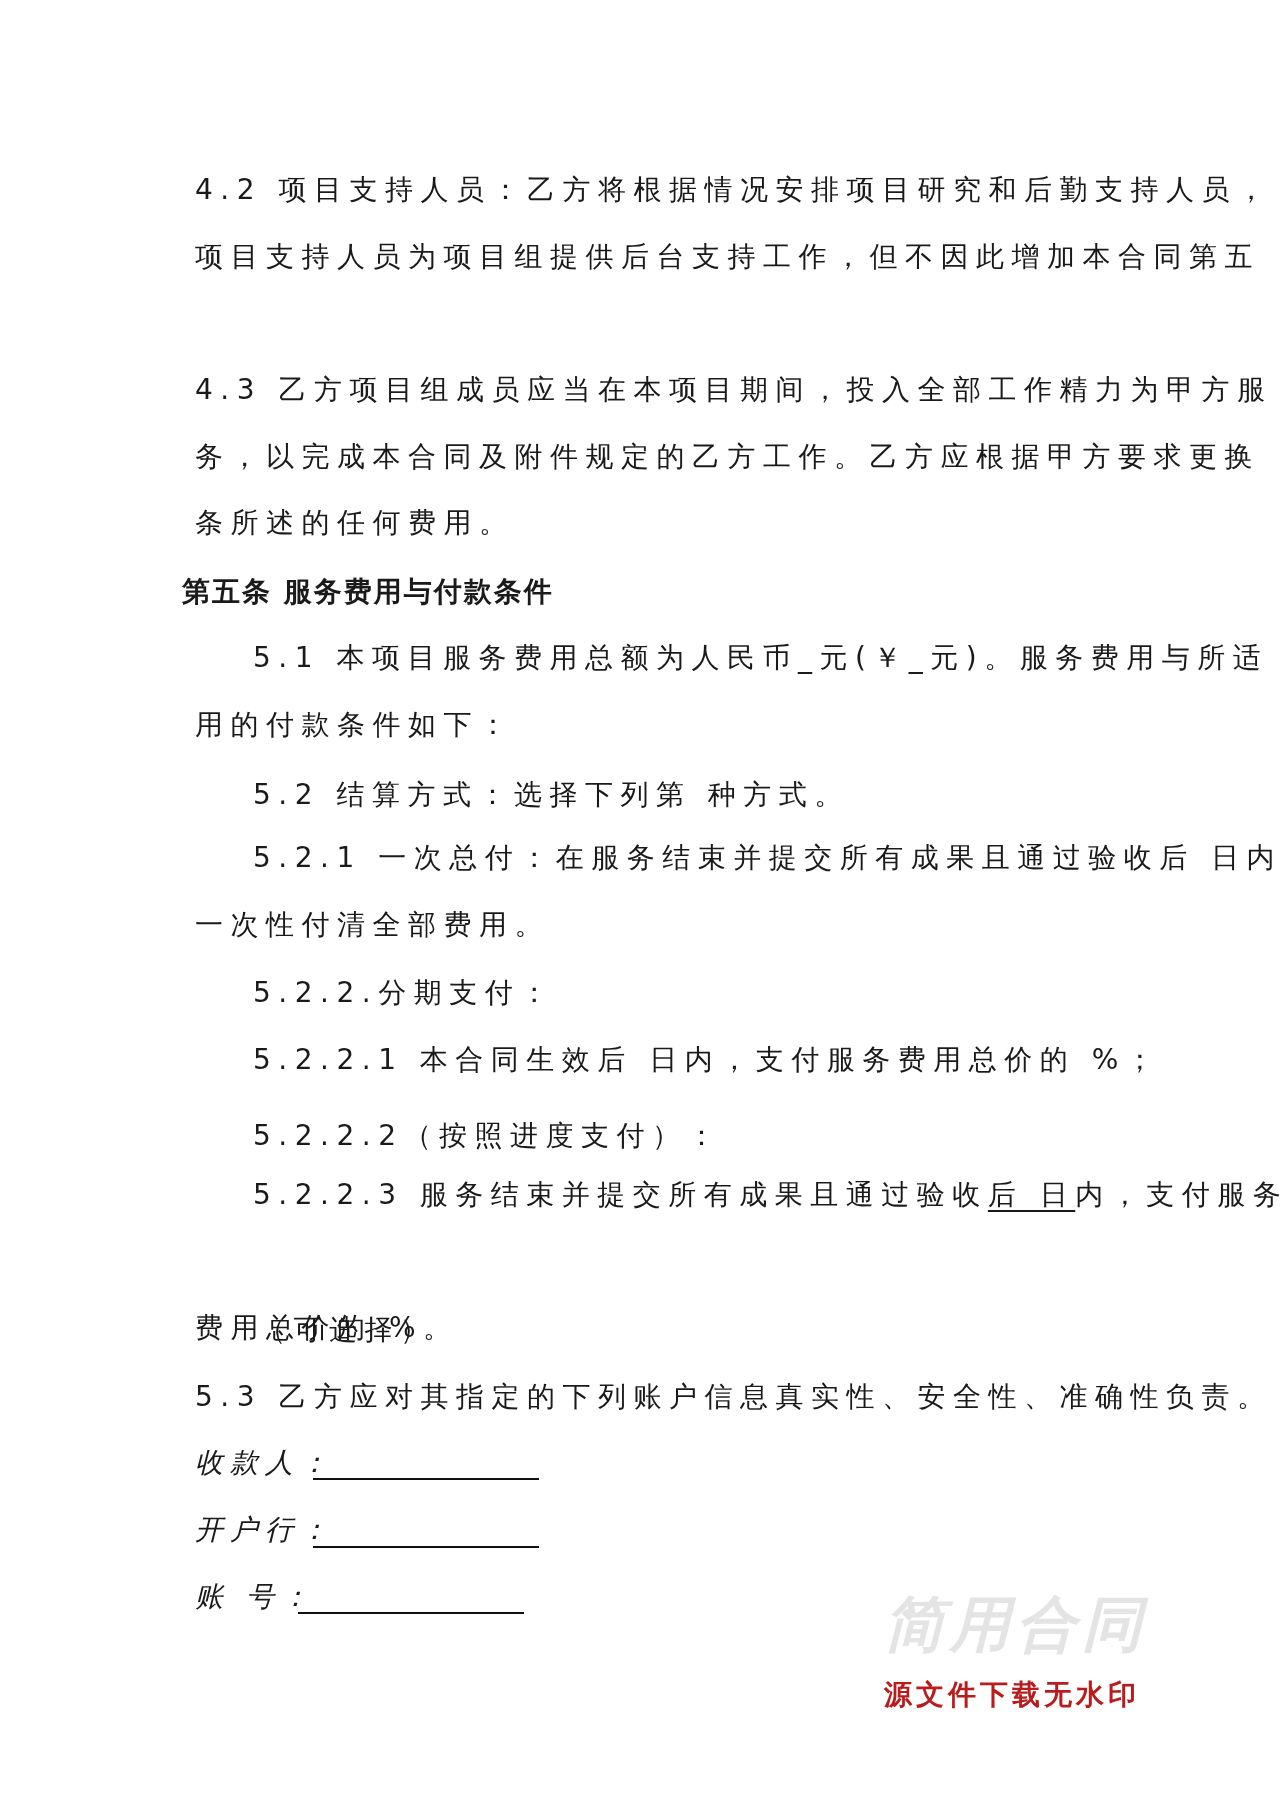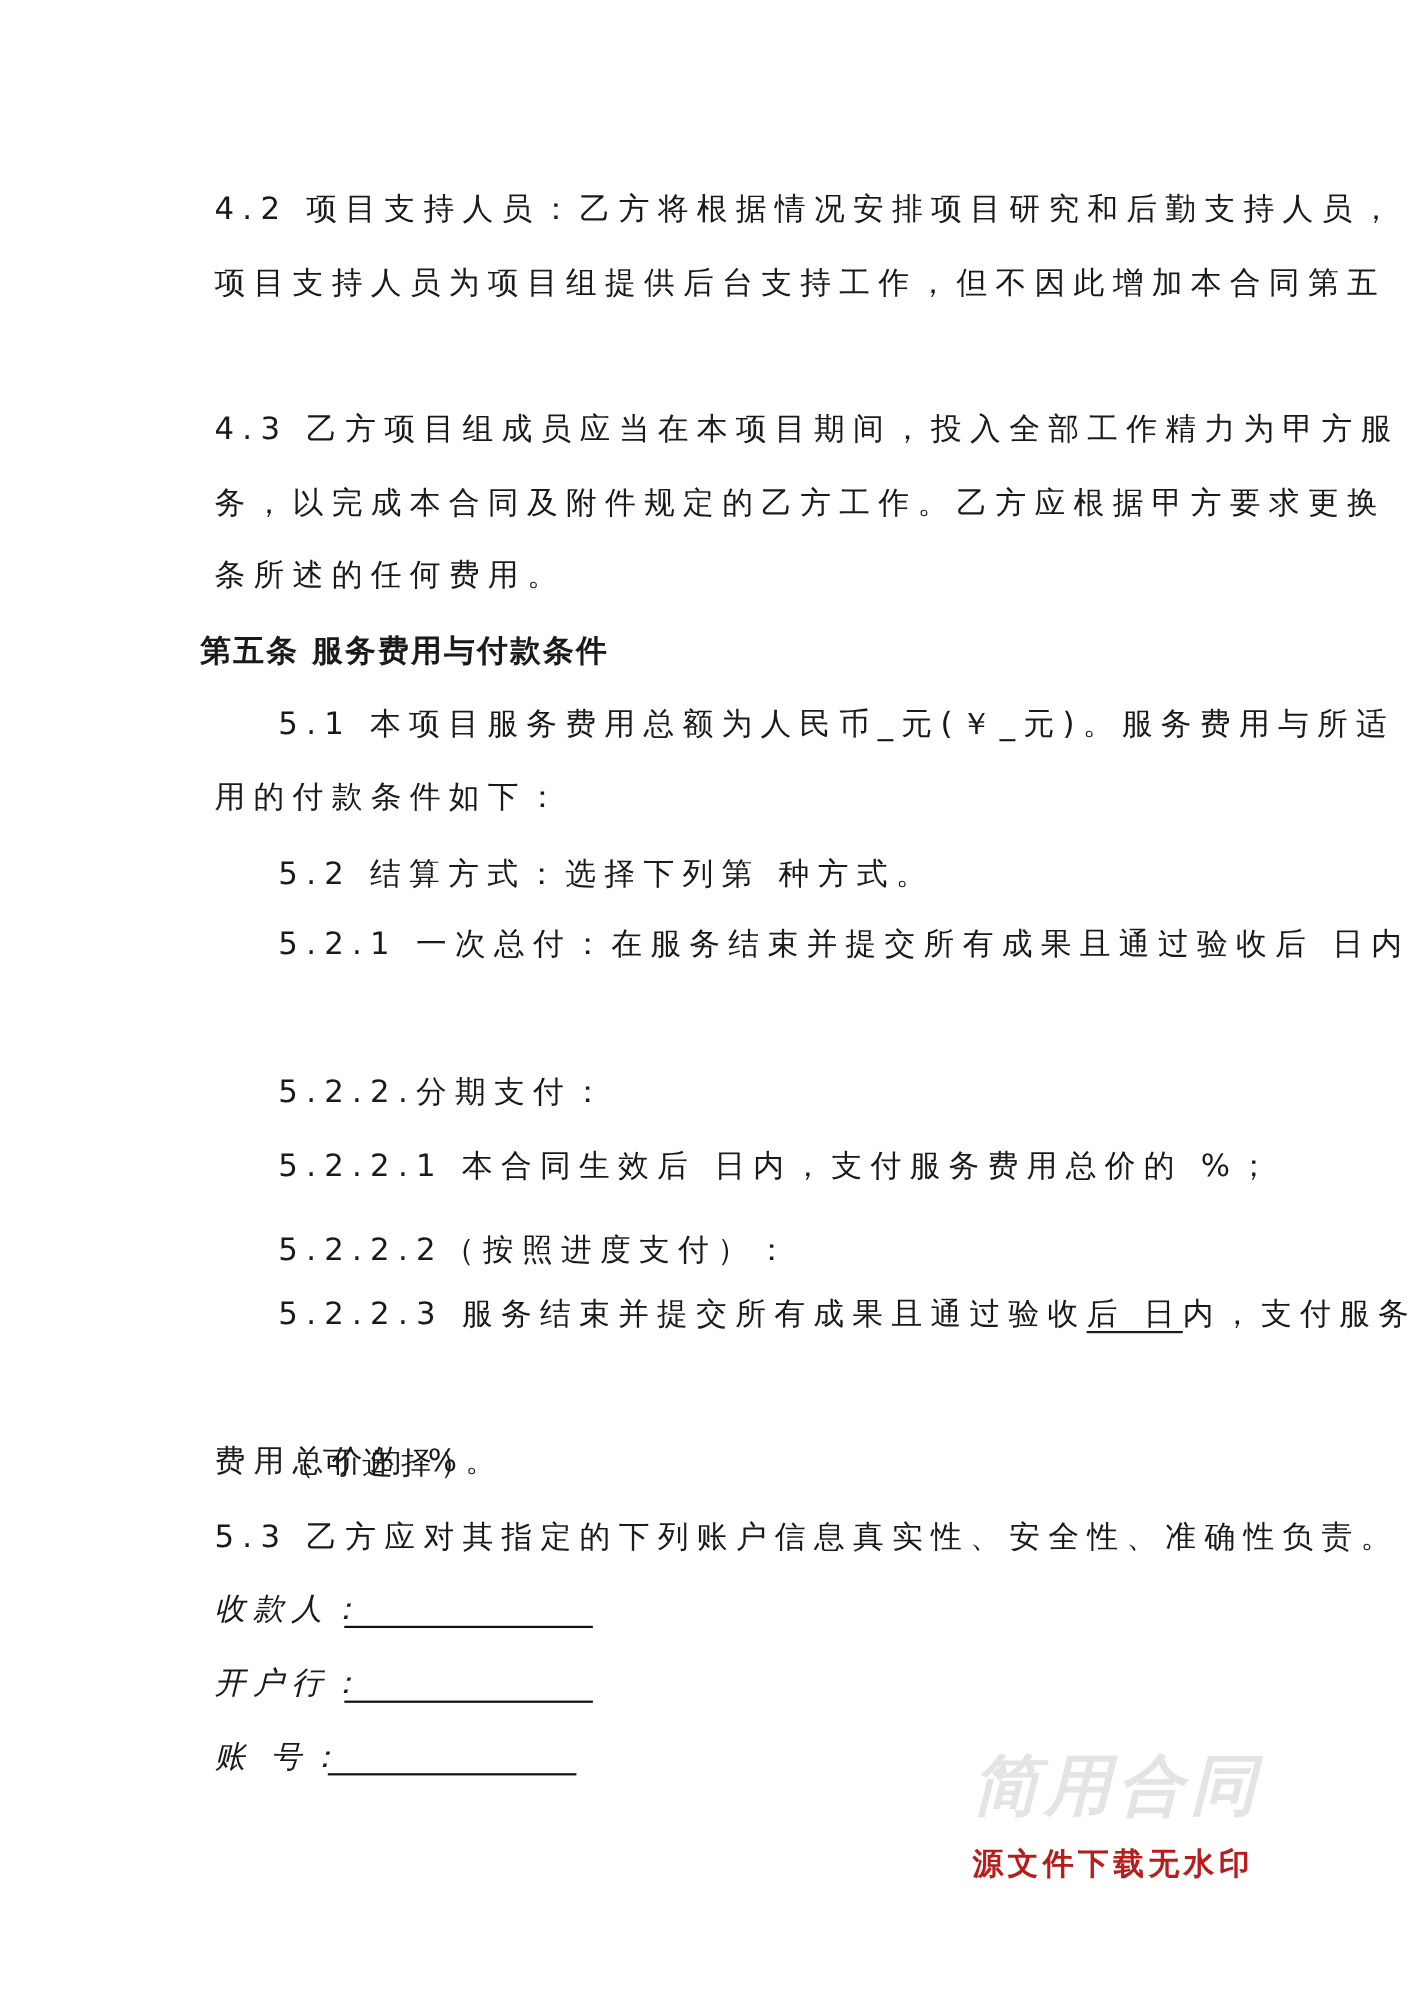--- a/index.html
+++ b/index.html
@@ -46,20 +46,21 @@
   <div class="line" style="top:370px">4.3 乙方项目组成员应当在本项目期间，投入全部工作精力为甲方服</div>
   <div class="line" style="top:437px">务，以完成本合同及附件规定的乙方工作。乙方应根据甲方要求更换</div>
   <div class="line" style="top:503px">条所述的任何费用。</div>
 
   <div class="heading" style="top:572px">第五条 服务费用与付款条件</div>
 
   <div class="line indent" style="top:638px">5.1  本项目服务费用总额为人民币_元(￥_元)。服务费用与所适</div>
   <div class="line" style="top:705px">用的付款条件如下：</div>
   <div class="line indent" style="top:775px">5.2 结算方式：选择下列第 种方式。</div>
   <div class="line indent" style="top:838px">5.2.1 一次总付：在服务结束并提交所有成果且通过验收后 日内，</div>
+  <div class="line" style="top:905px">一次性付清全部费用。</div>
   <div class="line indent" style="top:973px">5.2.2.分期支付：</div>
   <div class="line indent" style="top:1040px">5.2.2.1  本合同生效后 日内，支付服务费用总价的 %；</div>
   <div class="line indent" style="top:1116px">5.2.2.2（按照进度支付）：</div>
 
   <div class="line indent" style="top:1175px">
     <span>5.2.2.3 服务结束并提交所有成果且通过验收</span><span class="ul">后  日</span><span>内，支付服务</span>
   </div>
   <div class="line" style="top:1308px">费用总价的 %。</div>
 
   <div class="line indent-paren" style="top:1310px">（可选择）</div>

